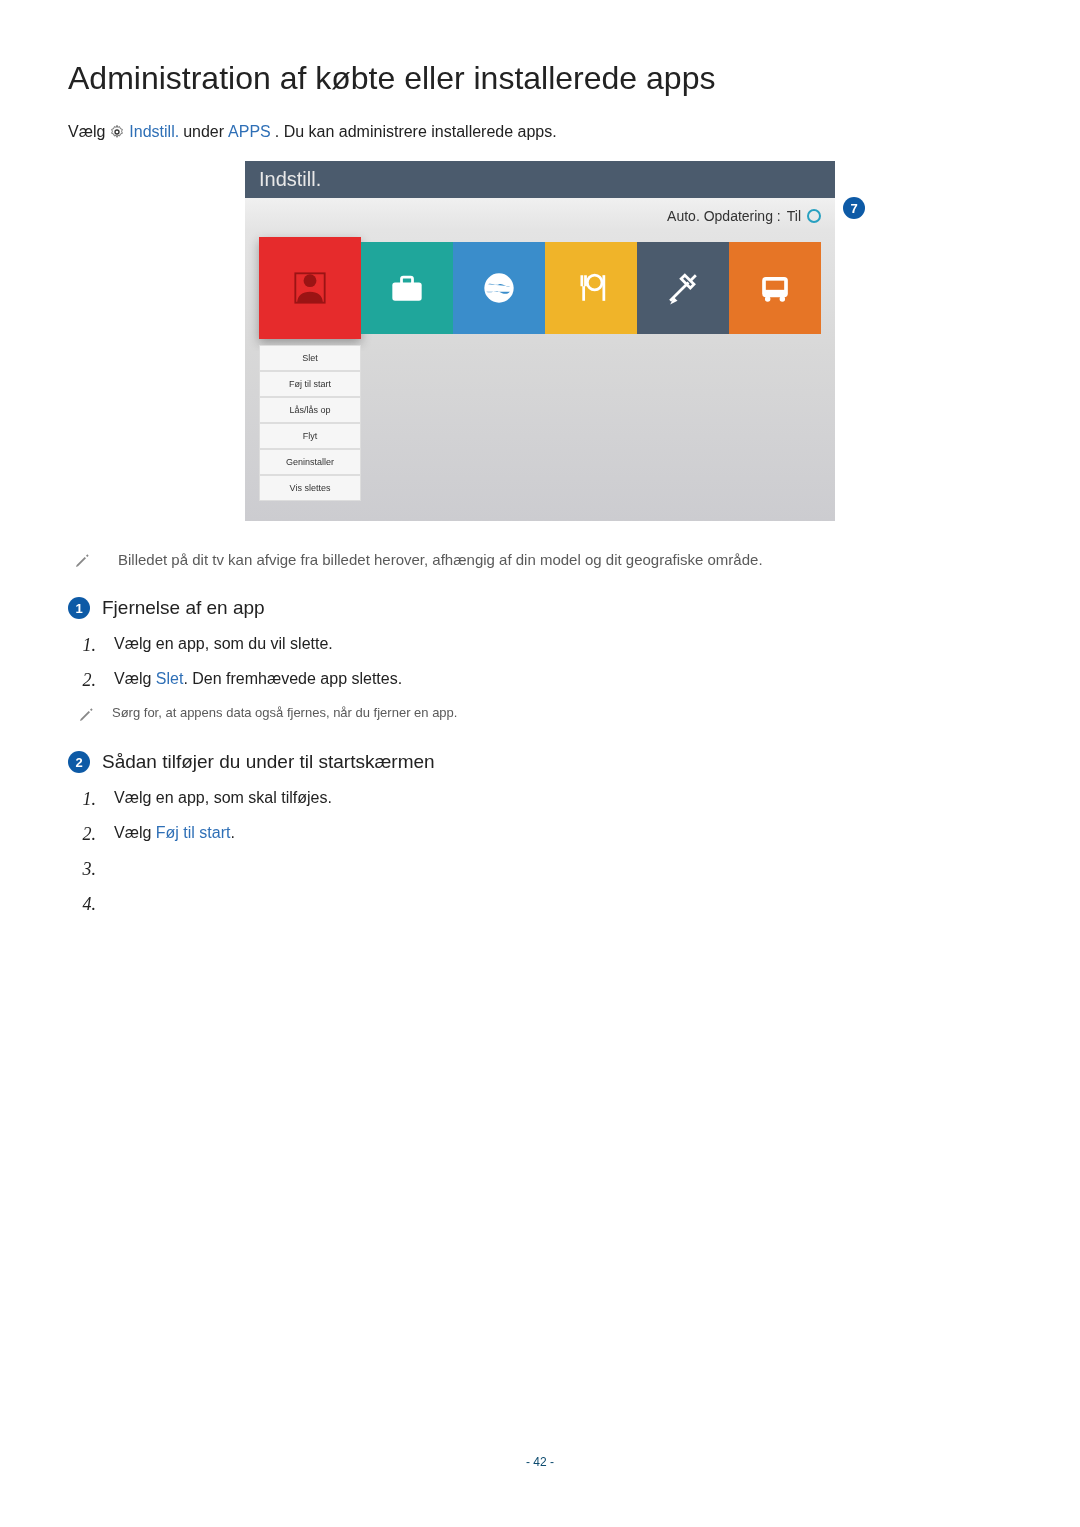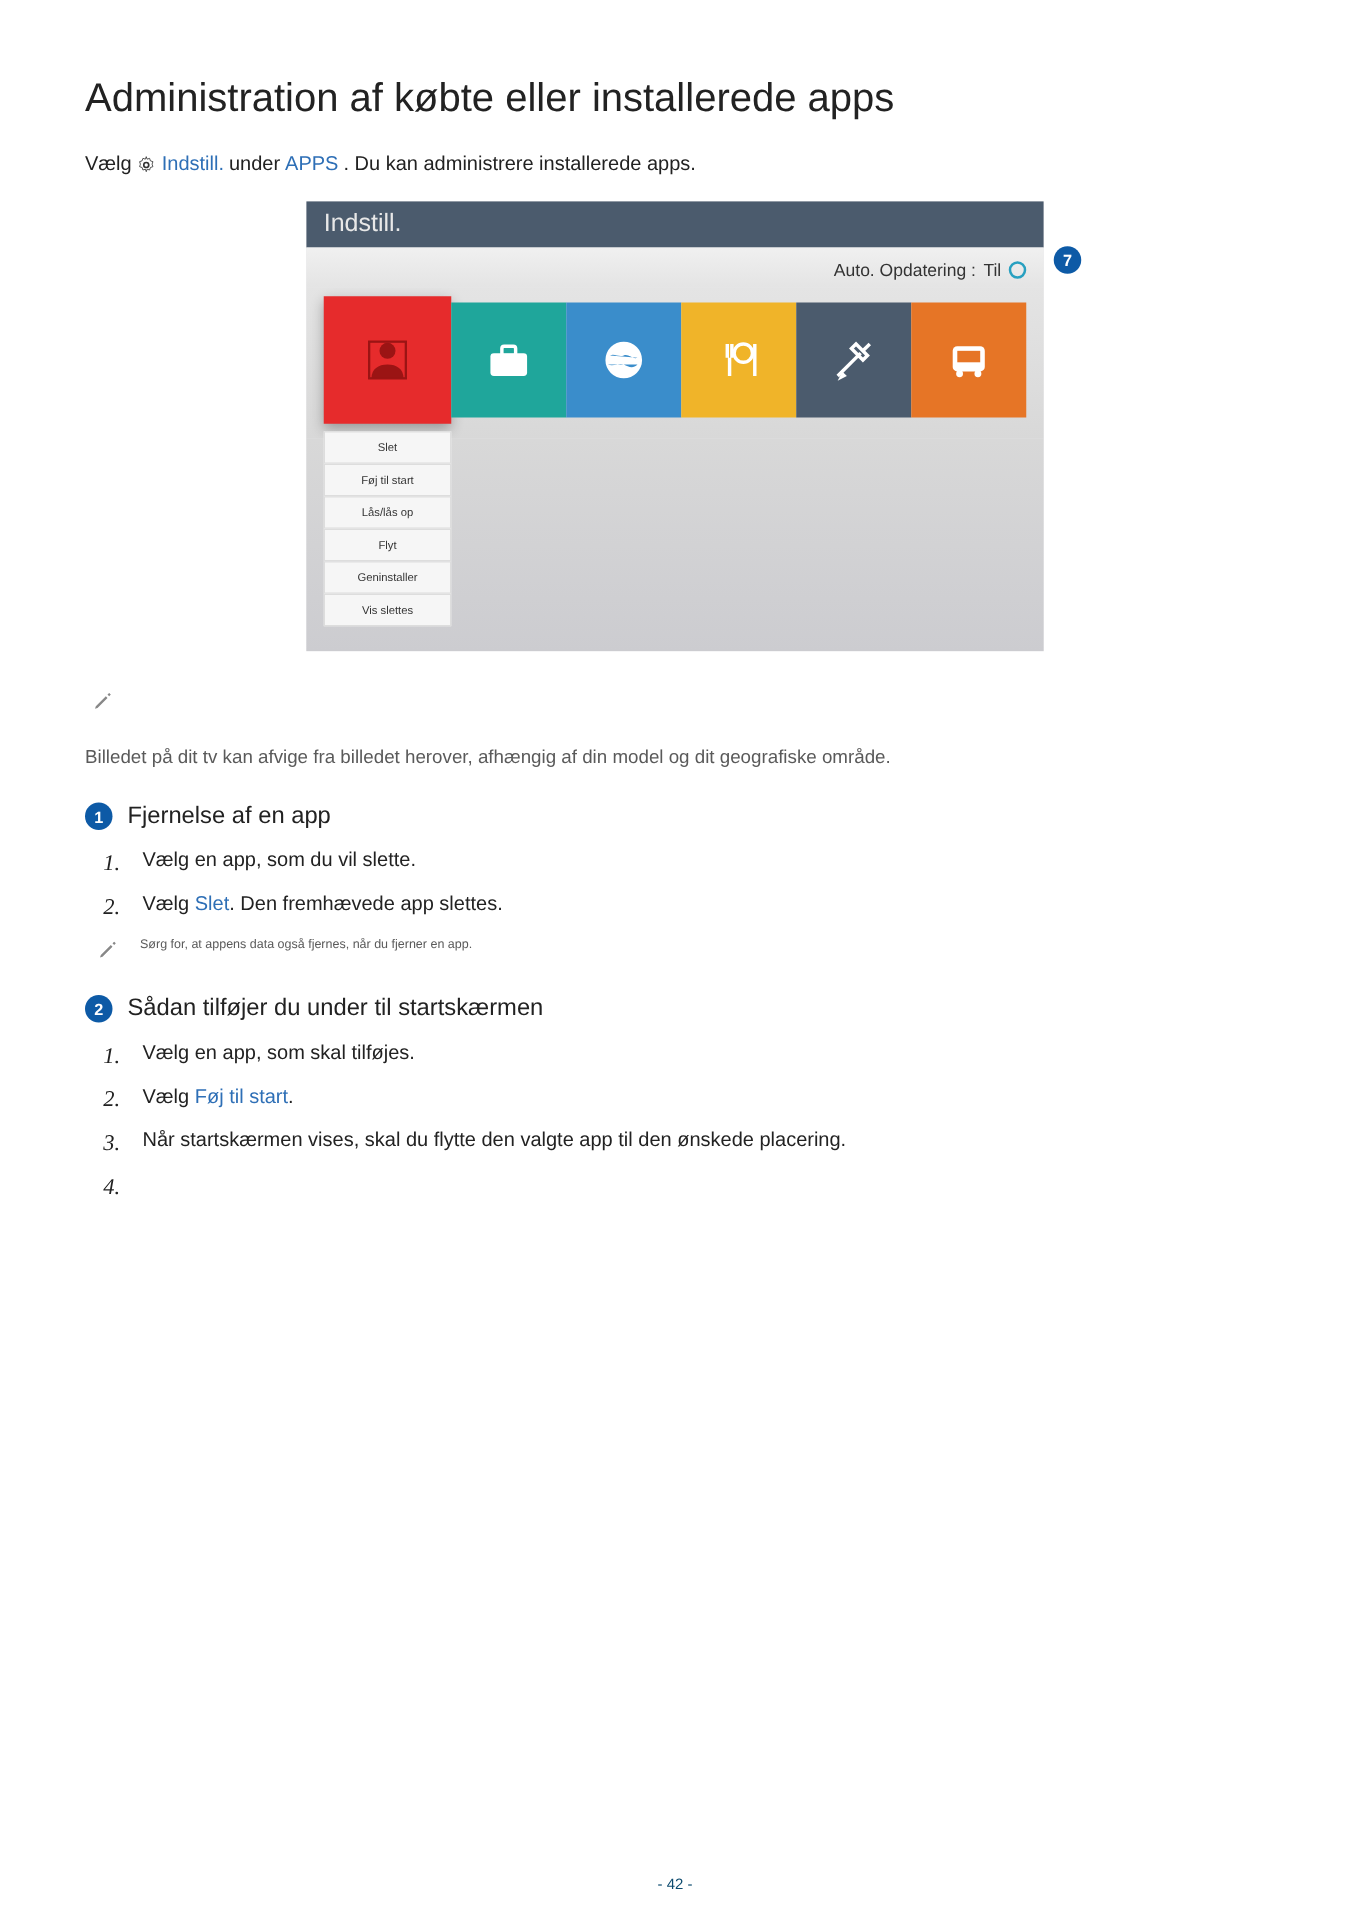--- a/index.html
+++ b/index.html
@@ -124,21 +124,20 @@
     font-size: 9px;
     color: #333;
     padding: 7px 2px;
     margin-bottom: 0;
   }
   .note-row {
     display: flex;
     align-items: flex-start;
     gap: 28px;
     margin: 28px 0 28px 0;
-    flex-direction: column;
   }
   .pencil {
     width: 16px; height: 16px;
     flex-shrink: 0;
     margin-top: 2px;
     margin-left: 6px;
   }
   .note-text {
     font-size: 15px;
     color: #5a5a5a;
@@ -175,21 +174,21 @@
     flex-shrink: 0;
   }
   .sub-note {
     display: flex;
     align-items: flex-start;
     gap: 18px;
     margin-left: 10px;
     margin-bottom: 28px;
   }
   .sub-note .pencil { margin-left: 0; width:16px; }
-  .sub-note .txt { font-size: 10px; color: #5a5a5a; }
+  .sub-note .txt { font-size: 13px; color: #5a5a5a; }
   .page-number {
     text-align: center;
     font-size: 12px;
     color: #0c4a6e;
     margin-top: 540px;
   }
 </style>
 </head>
 <body>
 
@@ -314,20 +313,19 @@
     <span>Vælg en app, som skal tilføjes.</span>
   </li>
   <li>
     <span class="num">2.</span>
     <span>
       <span>Vælg </span><span class="link">Føj til start</span><span>.</span>
     </span>
   </li>
   <li>
     <span class="num">3.</span>
-    <span>Når startskærmen vises, skal du flytte den valgte app til den ønskede placering.</span>
   </li>
   <li>
     <span class="num">4.</span>
   </li>
 </ol>
 
 <div class="page-number">- 42 -</div>
 
 </body></html>

